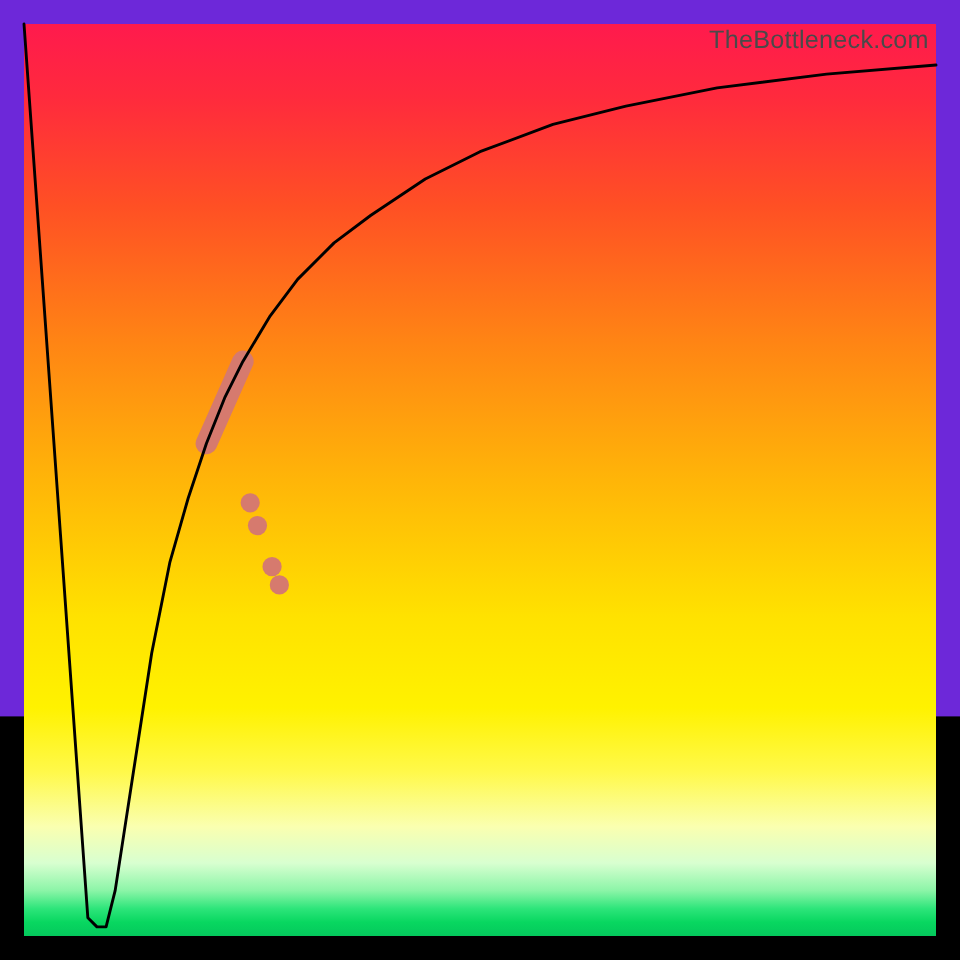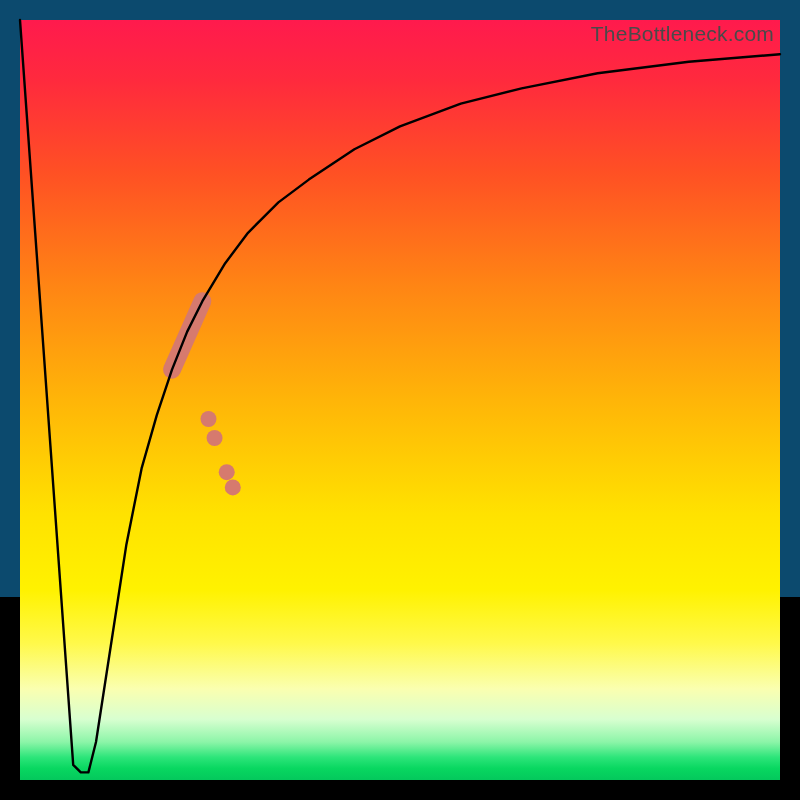--- a/index.html
+++ b/index.html
@@ -8,21 +8,21 @@
     width: 800px;
     height: 800px;
     overflow: hidden;
     background: #000;
     font-family: Arial, Helvetica, sans-serif;
   }
   .frame {
     position: relative;
     width: 800px;
     height: 597px;
-    background: #0c4a6e;
+    background: #6d28d9;
   }
   .plot-area {
     position: absolute;
     left: 20px;
     top: 20px;
     width: 760px;
     height: 760px;
     background: linear-gradient(to bottom,
       #ff1a4d 0%,
       #ff2a3d 8%,

